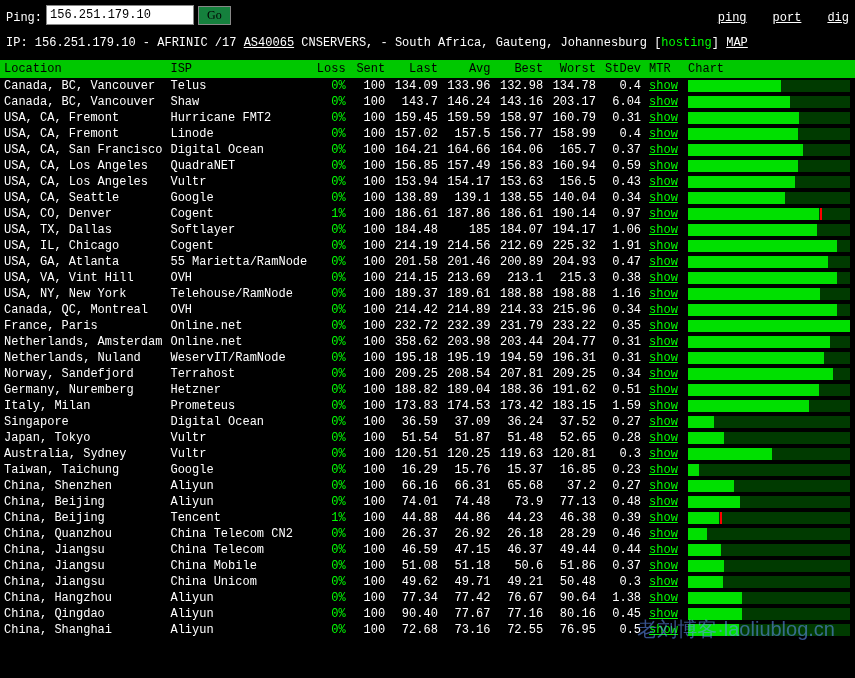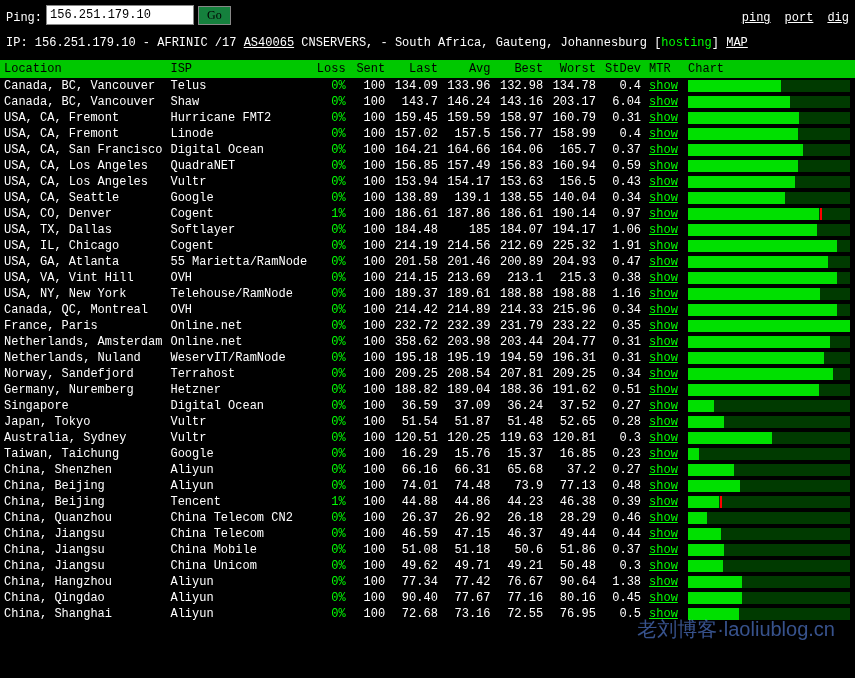--- a/index.html
+++ b/index.html
@@ -33,21 +33,21 @@
     border: 1px solid #888;
     font-family: Liberation Serif, serif;
     font-size: 12px;
     padding: 1px 8px;
     margin-left: 4px;
     cursor: pointer;
   }
   .right-links {
     margin-left: auto;
     display: flex;
-    gap: 14px;
+    gap: 26px;
   }
   .right-links span {
     color: #fff;
     text-decoration: underline;
     cursor: pointer;
   }
   .infoline {
     padding: 8px 6px 10px 6px;
     color: #fff;
   }
@@ -471,20 +471,37 @@
         <td class="right">191.62</td>
         <td class="right">0.51</td>
         <td><span class="show-link">show</span></td>
         <td class="chart-cell">
           <div class="bar-outer">
             <div class="bar-inner" style="width:81.13304721030042%"></div>
           </div>
         </td>
       </tr>
       <tr>
+        <td>Italy, Milan</td>
+        <td>Prometeus</td>
+        <td class="loss-cell">0%</td>
+        <td class="right">100</td>
+        <td class="right">173.83</td>
+        <td class="right">174.53</td>
+        <td class="right">173.42</td>
+        <td class="right">183.15</td>
+        <td class="right">1.59</td>
+        <td><span class="show-link">show</span></td>
+        <td class="chart-cell">
+          <div class="bar-outer">
+            <div class="bar-inner" style="width:74.90557939914163%"></div>
+          </div>
+        </td>
+      </tr>
+      <tr>
         <td>Singapore</td>
         <td>Digital Ocean</td>
         <td class="loss-cell">0%</td>
         <td class="right">100</td>
         <td class="right">36.59</td>
         <td class="right">37.09</td>
         <td class="right">36.24</td>
         <td class="right">37.52</td>
         <td class="right">0.27</td>
         <td><span class="show-link">show</span></td>

